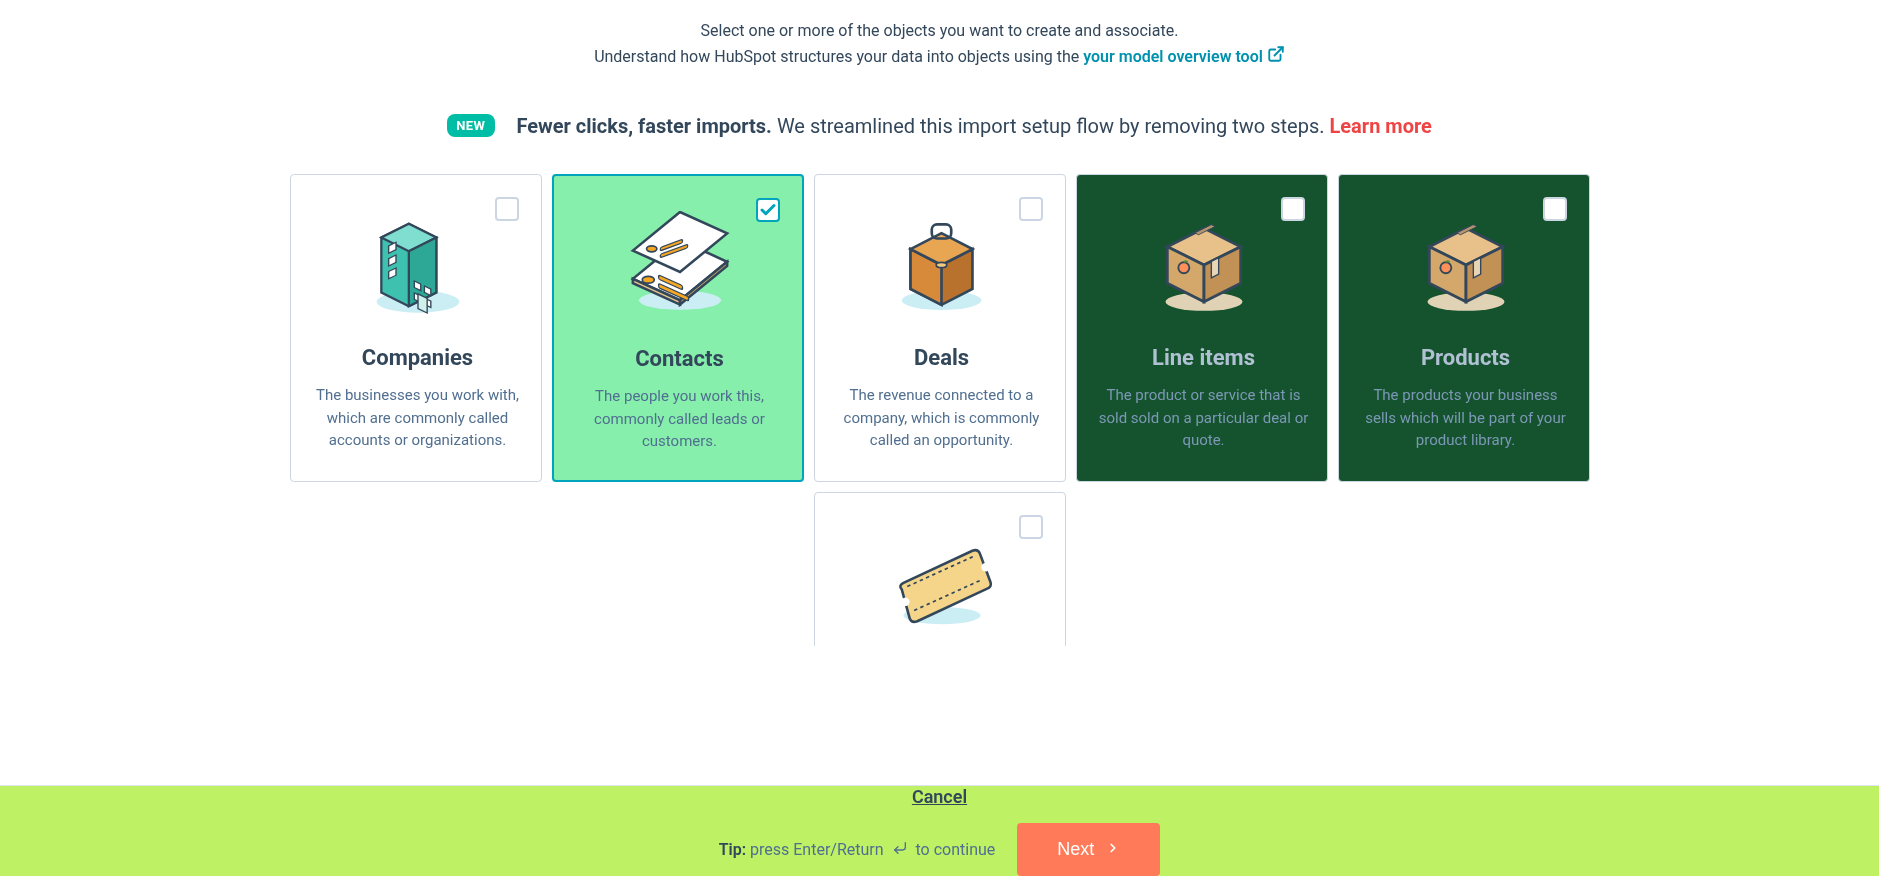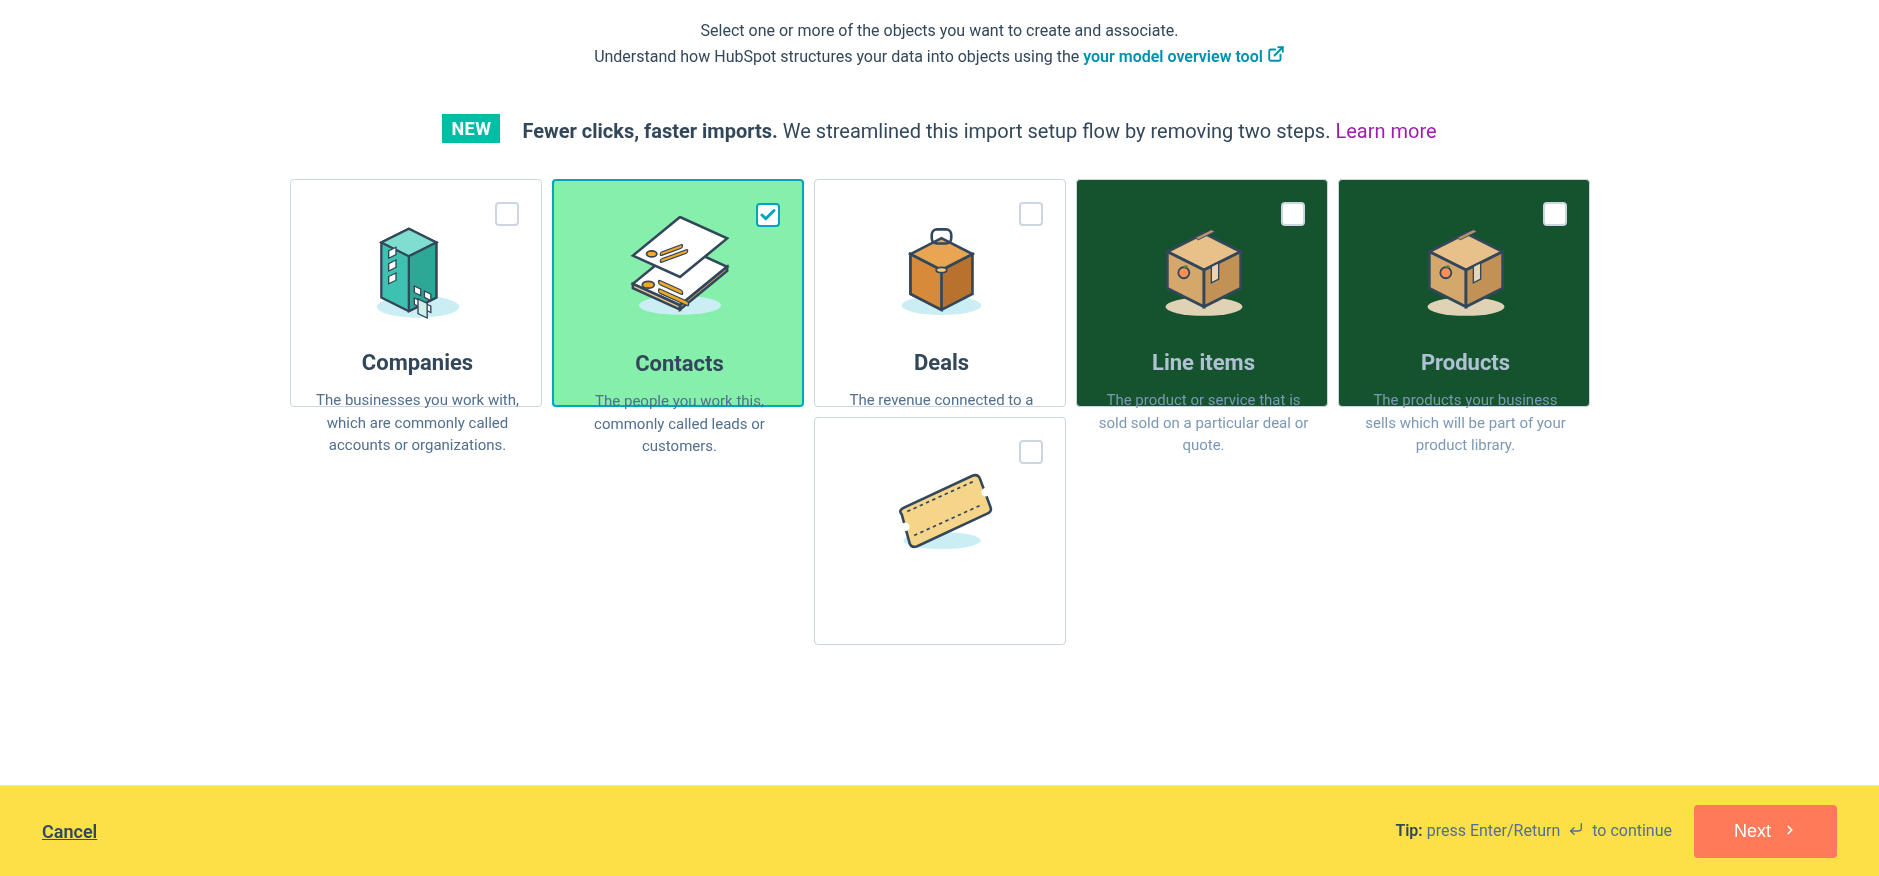--- a/index.html
+++ b/index.html
@@ -38,47 +38,47 @@
     text-align: center;
     margin-top: 44px;
     font-size: 20px;
     color: #33475b;
   }
   .badge-new {
     display: inline-block;
     background: #00bda5;
     color: #fff;
     font-weight: 700;
-    font-size: 18px;
+    font-size: 13px;
     padding: 4px 9px;
-    border-radius: 0;
+    border-radius: 8px;
     vertical-align: 3px;
     margin-right: 17px;
     letter-spacing: 0.5px;
   }
   .promo .learn-more {
-    color: #a21caf;
-    font-weight: 400;
+    color: #ef4444;
+    font-weight: 700;
     text-decoration: none;
   }
   .cards-wrap {
     display: flex;
     justify-content: center;
     margin-top: 36px;
   }
   .cards {
     display: grid;
     grid-template-columns: repeat(5, 252px);
     gap: 10px;
     width: auto;
   }
   .card {
     border: 1px solid #cbd6e2;
     border-radius: 4px;
-    height: 228px;
+    height: 308px;
     position: relative;
     background: #fff;
     padding: 14px 12px 18px 16px;
     text-align: center;
   }
   .card.selected {
     border: 2px solid #00a4bd;
     background: #86efac;
   }
   .card.disabled {
@@ -128,26 +128,27 @@
   .card.disabled p { color: #7c98b6; }
   .card.ticket-card {
     grid-column: 3;
   }
   .footer {
     position: absolute;
     left: 0;
     right: 0;
     bottom: 0;
     height: 91px;
-    background: #fde047;
+    background: #bef264;
     border-top: 1px solid #dfe3eb;
     display: flex;
     align-items: center;
     justify-content: space-between;
     padding: 0 42px;
+    flex-direction: column;
   }
   .cancel-link {
     color: #33475b;
     font-size: 18px;
     font-weight: 600;
     text-decoration: underline;
     cursor: pointer;
   }
   .footer-right {
     display: flex;

